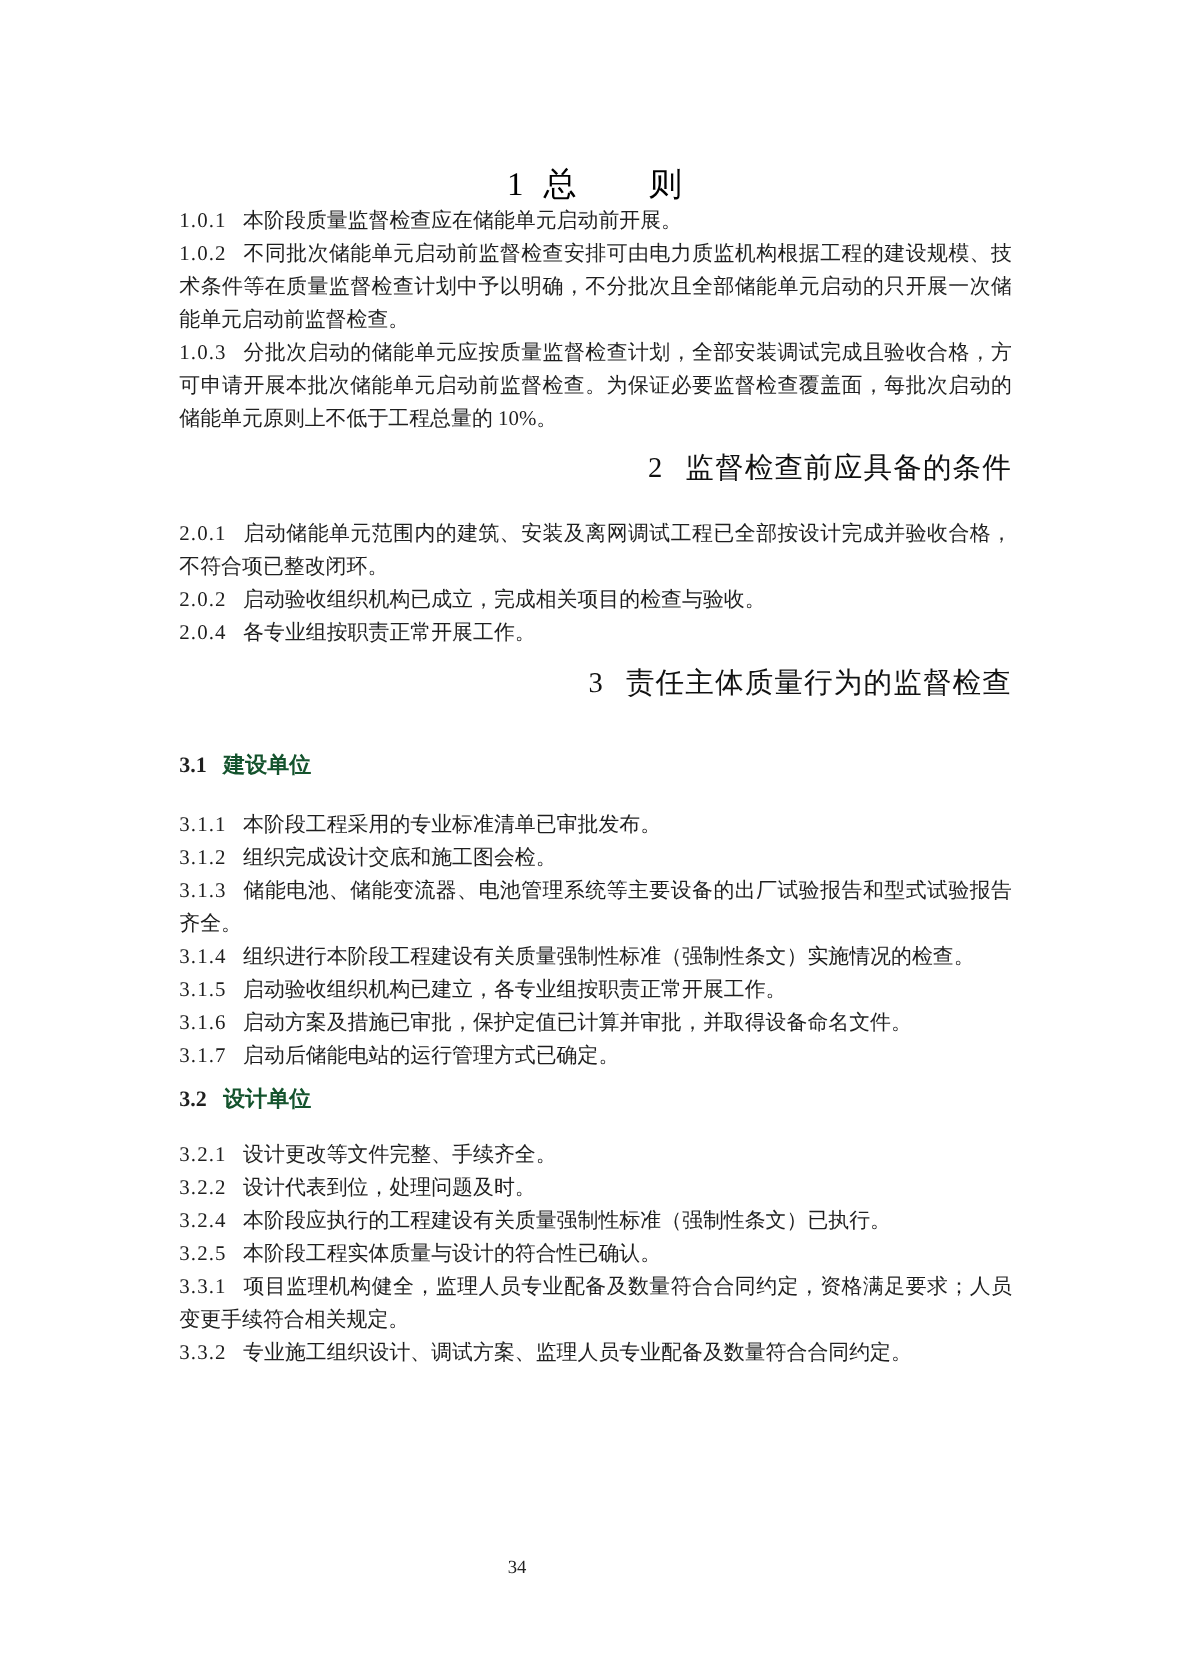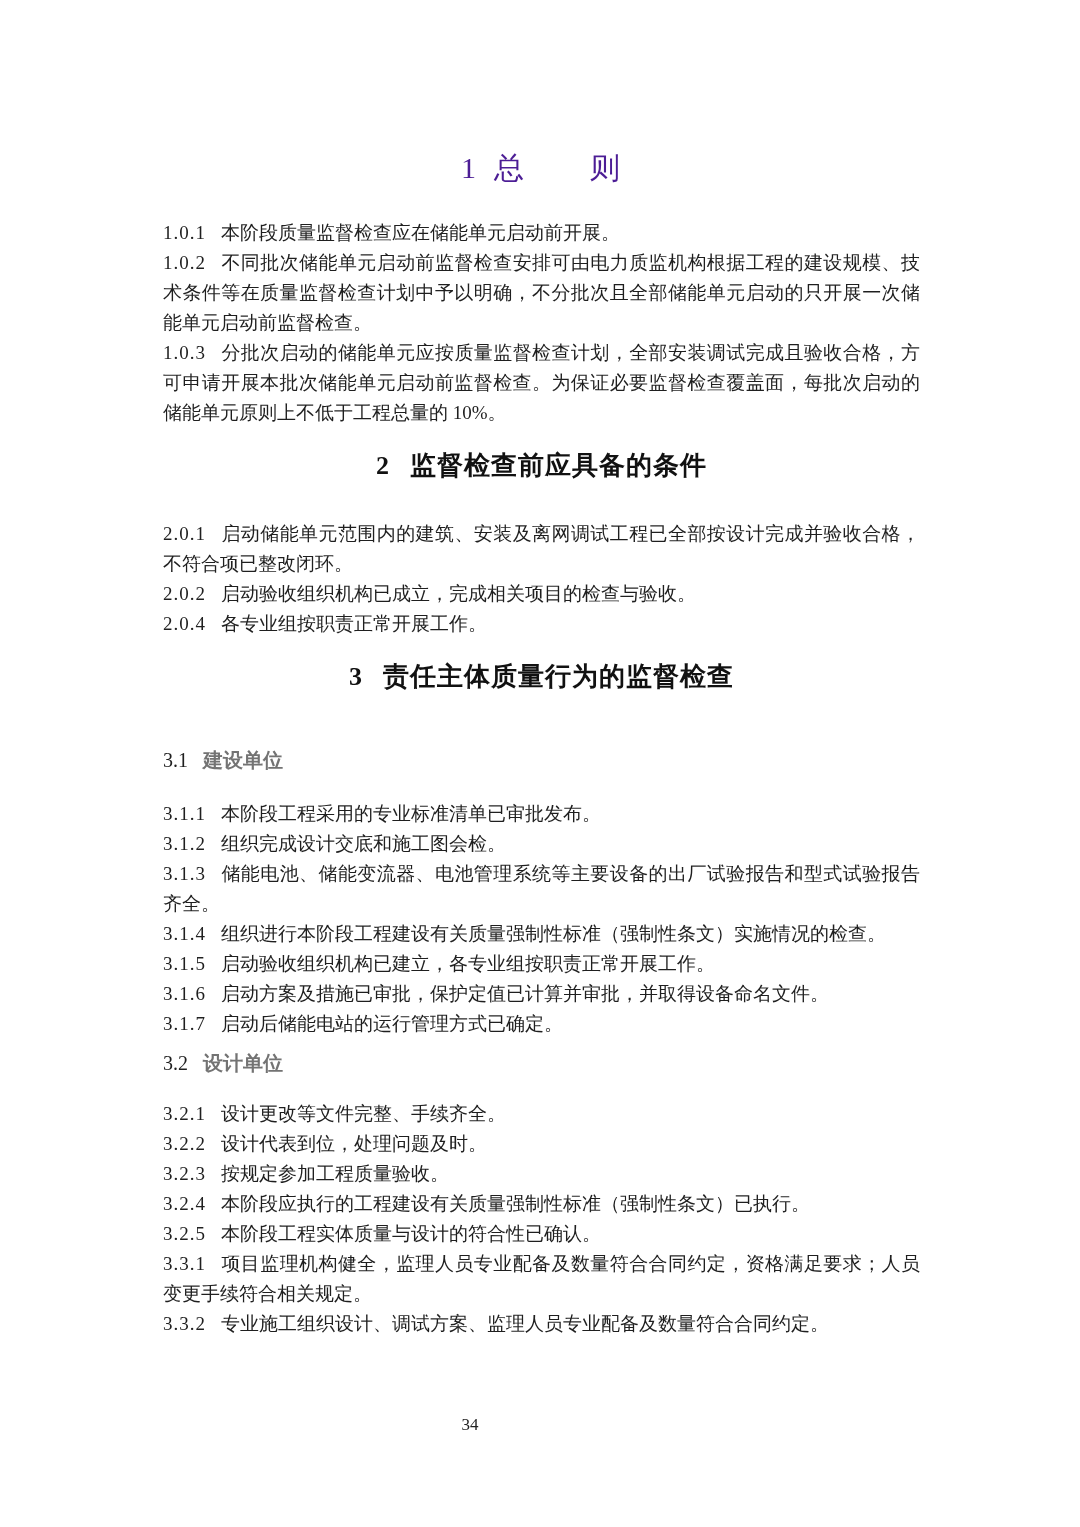--- a/index.html
+++ b/index.html
@@ -25,48 +25,48 @@
   
   .ch {
     text-align: center;
     margin: 0;
     font-weight: normal;
   }
   .ch1 {
     font-size: 30px;
     line-height: 36px;
     letter-spacing: 2px;
-    margin-bottom: 32px;
-    color: #4c1d95;
+    color: #000000;
   }
   .chb {
     font-family: "Liberation Sans", "DejaVu Sans", sans-serif;
-    font-weight: 700;
+    font-weight: 400;
     font-size: 26px;
-    line-height: 47px;
+    line-height: 30px;
     letter-spacing: 1px;
     color: #111111;
+    text-align: right;
   }
   .ch2 { margin: 14px 0 30px 0; }
   .ch3 { margin: 14px 0 0 0; }
   .ch .num { margin-right: 20px; font-family: "Liberation Serif", "DejaVu Serif", serif; font-weight: inherit; }
   .ch1 .num { margin-right: 16px; }
   
   .sub {
     margin: 10px 0 22px 0;
     font-size: 20px;
     line-height: 28px;
     font-weight: normal;
   }
   .sub.first { margin-top: 46px; margin-bottom: 25px; }
-  .sub .subnum { font-family: "Liberation Serif", "DejaVu Serif", serif; margin-right: 15px; color: #1f1f1f; }
+  .sub .subnum { font-family: "Liberation Serif", "DejaVu Serif", serif; margin-right: 15px; color: #1f1f1f; font-weight: bold; }
   .sub .subtitle {
     font-family: "Liberation Sans", "DejaVu Sans", sans-serif;
     font-weight: 700;
-    color: #737373;
+    color: #14532d;
   }
   
   .cl {
     margin: 0;
     font-size: 19px;
     line-height: 30px;
     text-align: justify;
     color: #1f1f1f;
   }
   .cl .n {
@@ -110,21 +110,20 @@
   <p class="cl"><span class="n">3.1.3</span><span>储能电池、储能变流器、电池管理系统等主要设备的出厂试验报告和型式试验报告齐全。</span></p>
   <p class="cl"><span class="n">3.1.4</span><span>组织进行本阶段工程建设有关质量强制性标准（强制性条文）实施情况的检查。</span></p>
   <p class="cl"><span class="n">3.1.5</span><span>启动验收组织机构已建立，各专业组按职责正常开展工作。</span></p>
   <p class="cl"><span class="n">3.1.6</span><span>启动方案及措施已审批，保护定值已计算并审批，并取得设备命名文件。</span></p>
   <p class="cl"><span class="n">3.1.7</span><span>启动后储能电站的运行管理方式已确定。</span></p>
 
   <h2 class="sub"><span class="subnum">3.2</span><span class="subtitle">设计单位</span></h2>
 
   <p class="cl"><span class="n">3.2.1</span><span>设计更改等文件完整、手续齐全。</span></p>
   <p class="cl"><span class="n">3.2.2</span><span>设计代表到位，处理问题及时。</span></p>
-  <p class="cl"><span class="n">3.2.3</span><span>按规定参加工程质量验收。</span></p>
   <p class="cl"><span class="n">3.2.4</span><span>本阶段应执行的工程建设有关质量强制性标准（强制性条文）已执行。</span></p>
   <p class="cl"><span class="n">3.2.5</span><span>本阶段工程实体质量与设计的符合性已确认。</span></p>
 
 
   <p class="cl"><span class="n">3.3.1</span><span>项目监理机构健全，监理人员专业配备及数量符合合同约定，资格满足要求；人员变更手续符合相关规定。</span></p>
   <p class="cl"><span class="n">3.3.2</span><span>专业施工组织设计、调试方案、监理人员专业配备及数量符合合同约定。</span></p>
 
   <div class="pagenum">34</div>
 
 </div>

